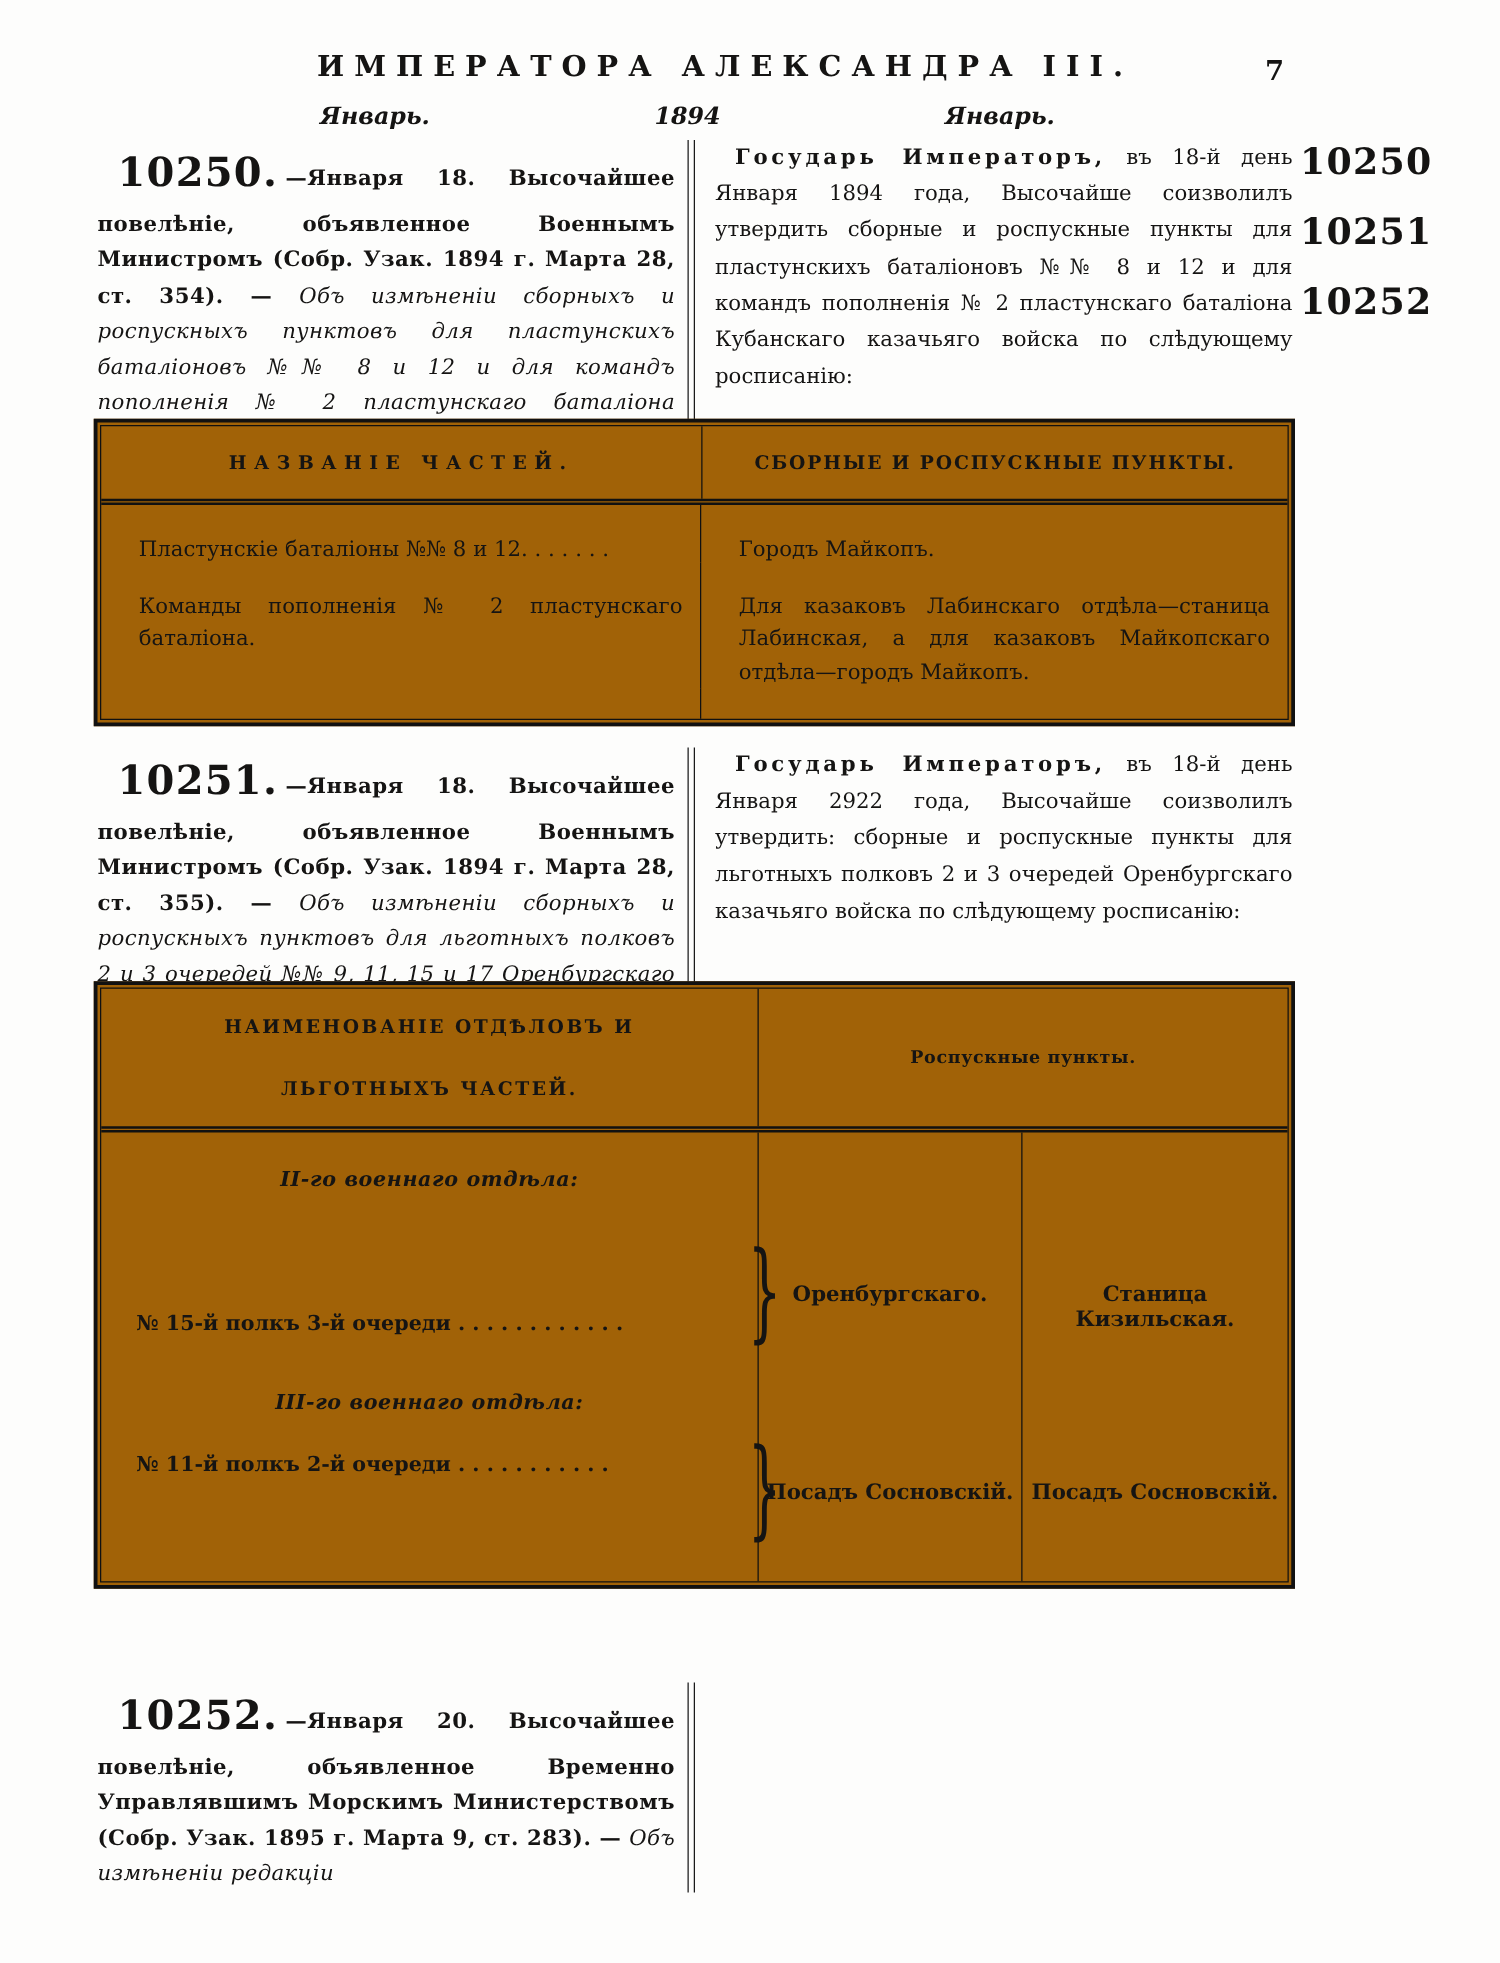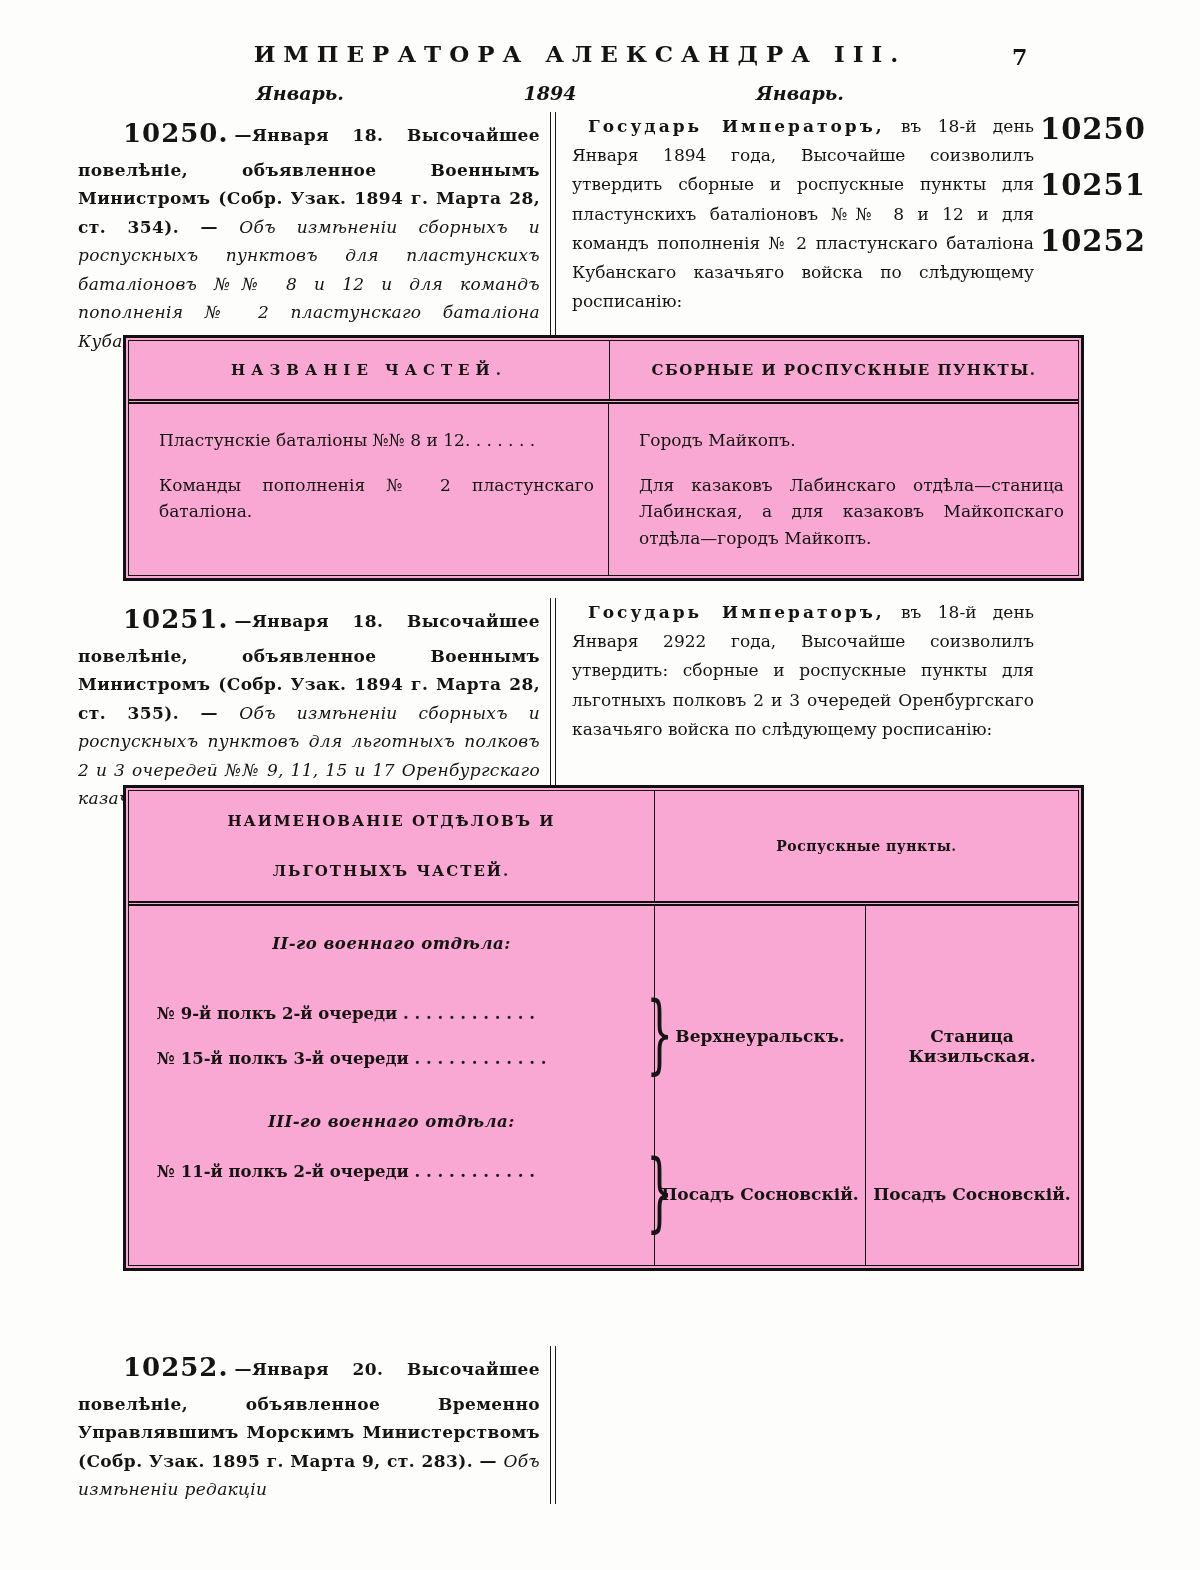--- a/index.html
+++ b/index.html
@@ -21,30 +21,30 @@
   .dateline .dl { position: absolute; font-size: 19px; font-style: italic; font-weight: bold; text-align: center; }
   .dl-left  { left: 180px; width: 240px; }
   .dl-year  { left: 470px; width: 160px; font-style: normal; font-weight: bold; font-size: 20px; }
   .dl-right { left: 700px; width: 200px; }
 
   
   .entry-block { position: absolute; left: 78px; width: 1060px; display: flex; align-items: stretch; }
   .col-left  { width: 462px; font-size: 17px; line-height: 1.68; text-align: justify; }
   .vrule     { width: 4px; margin-left: 10px; border-left: 1.5px solid #1a1a1a; border-right: 1.5px solid #1a1a1a; }
   .col-right { width: 462px; margin-left: 16px; font-size: 17px; line-height: 1.72; text-align: justify; }
-  .entry-num { font-size: 26px; font-weight: bold; letter-spacing: 1px; padding-right: 6px; vertical-align: -1px; margin-left: 29px; }
+  .entry-num { font-size: 32px; font-weight: bold; letter-spacing: 1px; padding-right: 6px; vertical-align: -1px; }
   .plain-bold { font-weight: bold; letter-spacing: 0.4px; }
   .ital { font-style: italic; letter-spacing: 0.3px; }
   .lead-caps { font-weight: bold; letter-spacing: 3px; }
   .indent { text-indent: 16px; }
   .mnum { position: absolute; left: 962px; width: 100px; text-align: left;
           font-size: 29px; font-weight: bold; letter-spacing: 1px; line-height: 1; }
 
   
-  .table-wrap { position: absolute; left: 75px; width: 955px; border: 3px solid #111; background: #f9a8d4; margin-left: 48px; }
+  .table-wrap { position: absolute; left: 75px; width: 955px; border: 3px solid #111; background: #a16207; }
   .table-inner { position: absolute; inset: 2px; border: 1px solid #111; display: flex; flex-direction: column; }
 
   
   .t1-header { display: flex; height: 58px; border-bottom: 5px double #111; }
   .t1-h { display: flex; align-items: center; justify-content: center;
           font-weight: bold; font-size: 15px; text-align: center; }
   .t1-h1 { width: 480px; border-right: 1.5px solid #111; letter-spacing: 6px; }
   .t1-h2 { flex: 1; letter-spacing: 1.5px; }
   .t1-body { flex: 1; display: grid; grid-template-columns: 480px 1fr; grid-template-rows: auto auto 1fr; font-size: 17px; }
   .t1c { padding: 0 10px 0 30px; }
@@ -129,27 +129,26 @@
     <div class="table-inner">
       <div class="t2-header">
         <div class="t2-h t2-h1">
             <span>НАИМЕНОВАНІЕ ОТДѢЛОВЪ И ЛЬГОТНЫХЪ ЧАСТЕЙ.</span>
           </div>
         <div class="t2-h t2-h3">Роспускные пункты.</div>
       </div>
       <div class="t2-body">
         <div class="t2c1">
           <div class="t2-heading" style="top:28px;">II-го военнаго отдѣла:</div>
-          <div class="t2-row" style="top:98px;">№ 9-й полкъ 2-й очереди . . . . . . . . . . . .</div>
           <div class="t2-row" style="top:143px;">№ 15-й полкъ 3-й очереди . . . . . . . . . . . .</div>
           <div class="t2-heading" style="top:206px;">III-го военнаго отдѣла:</div>
           <div class="t2-row" style="top:256px;">№ 11-й полкъ 2-й очереди . . . . . . . . . . .</div>
         </div>
         <div class="t2c2">
-          <div class="t2-val" style="top:120px;">Верхнеуральскъ.</div>
+          <div class="t2-val" style="top:120px;">Оренбургскаго.</div>
           <div class="t2-val" style="top:278px;">Посадъ Сосновскій.</div>
         </div>
         <div class="t2c3">
           <div class="t2-val" style="top:120px;">Станица Кизильская.</div>
           <div class="t2-val" style="top:278px;">Посадъ Сосновскій.</div>
         </div>
         <div class="brace" style="top:84px;">}</div>
         <div class="brace" style="top:242px;">}</div>
       </div>
     </div>

